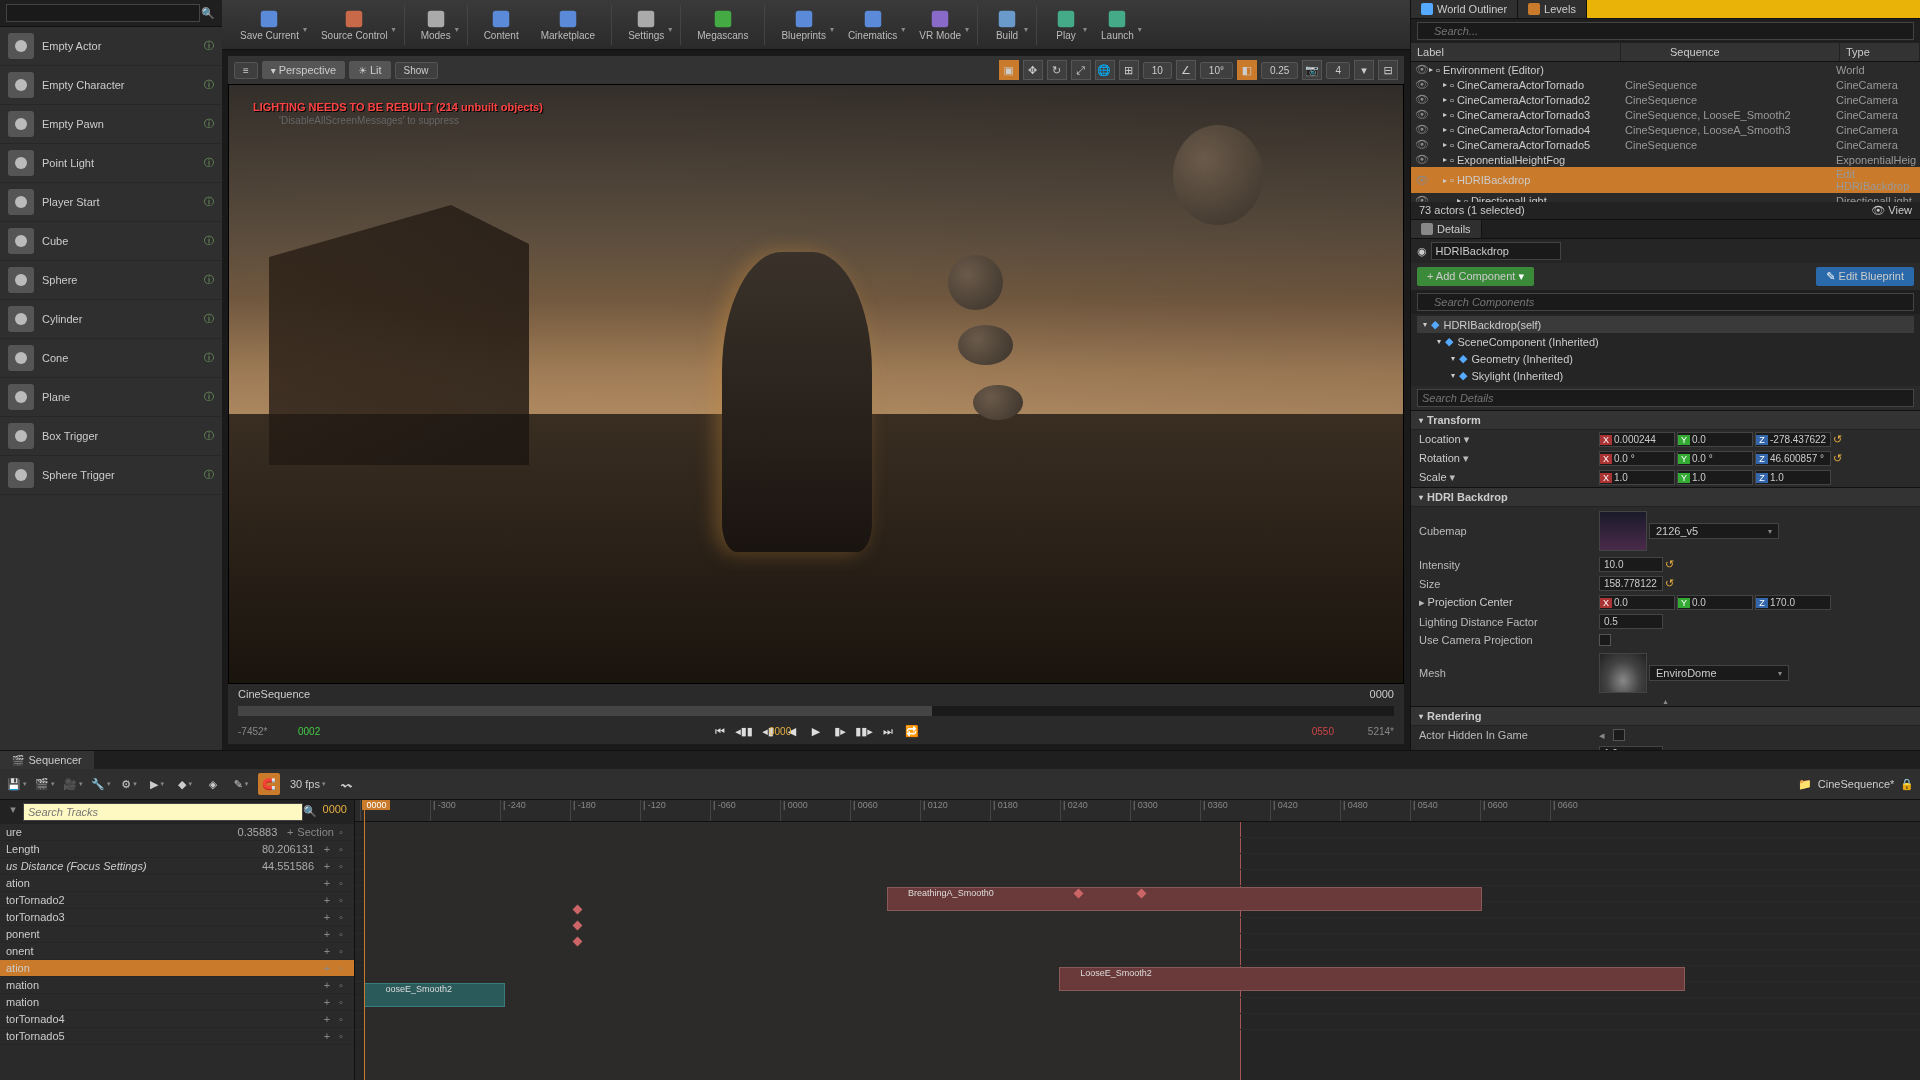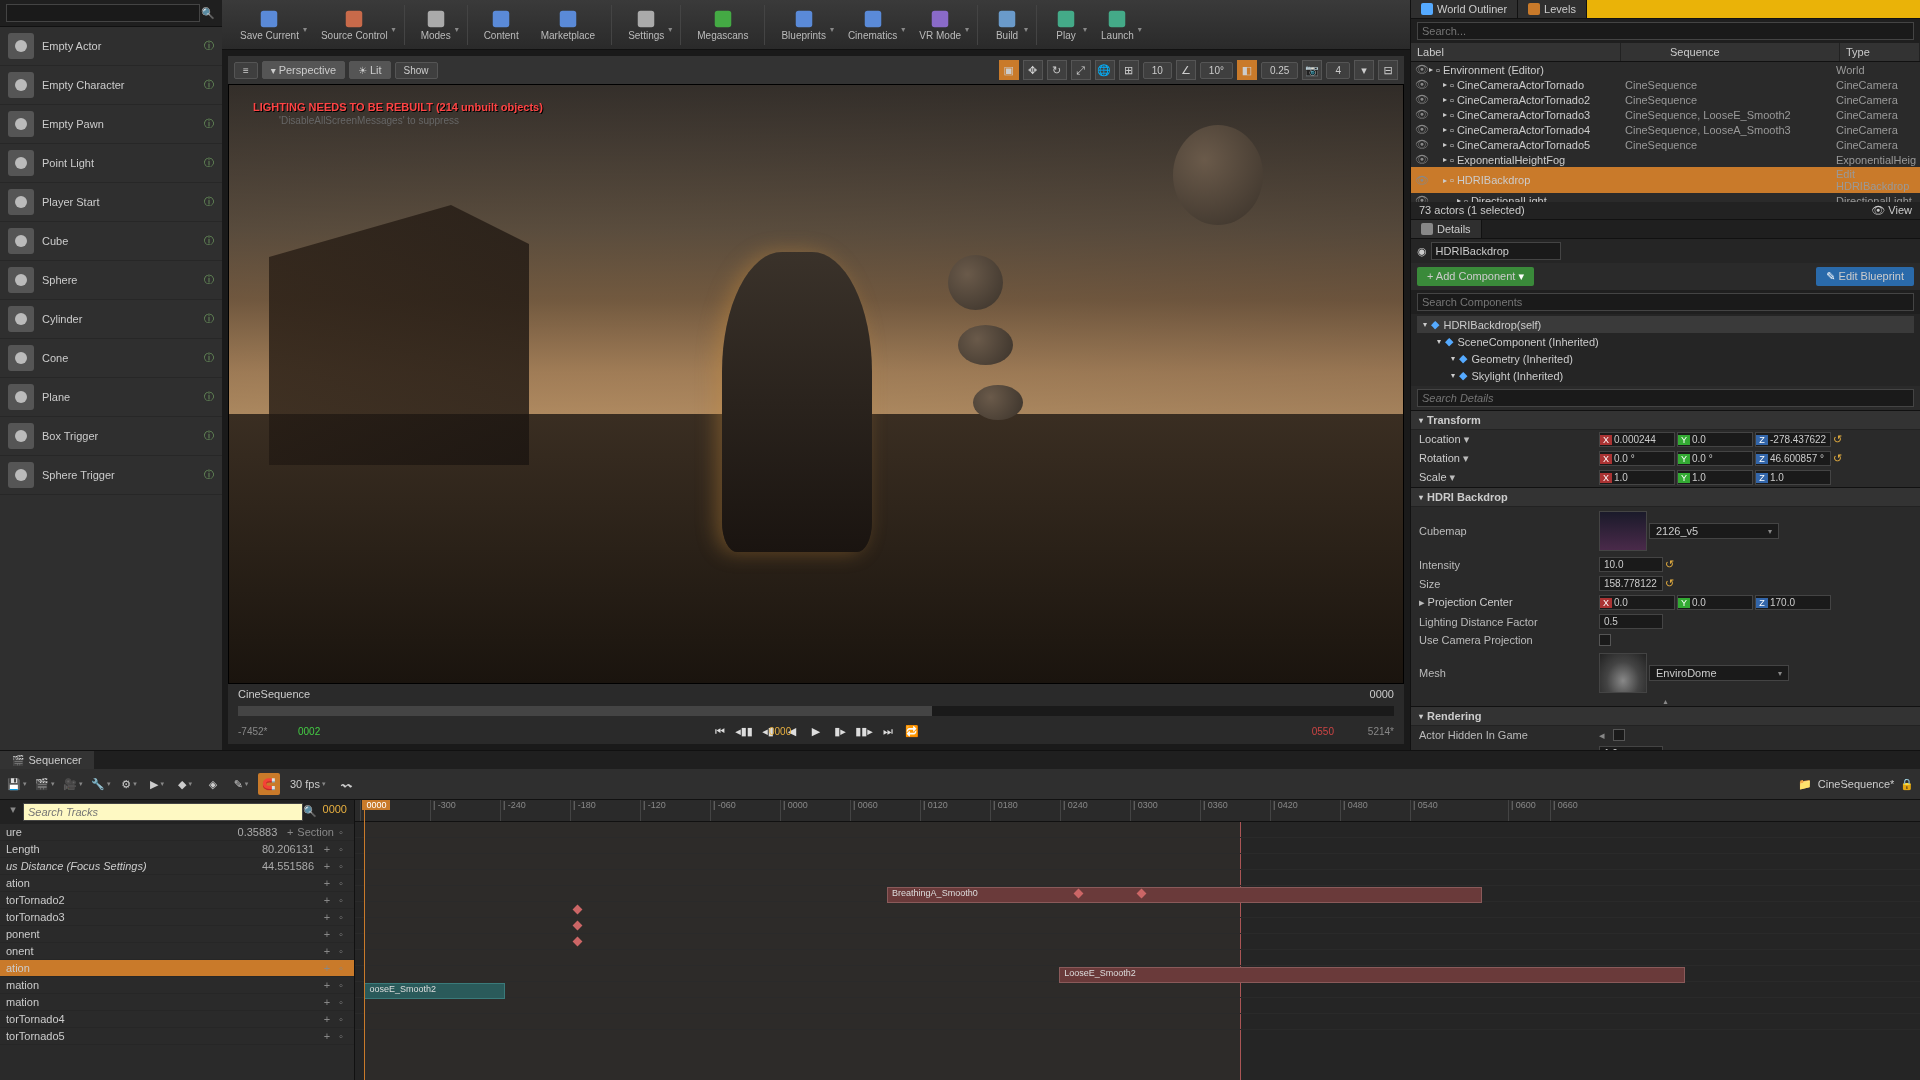--- a/index.html
+++ b/index.html
@@ -45,21 +45,21 @@
 .seq-controls { display:flex; align-items:center; justify-content:center; gap:6px; padding:4px; position:relative; }
 .seq-controls .num { color:#e8b040; font-size:10px; position:absolute; }
 .seq-controls .num.green { color:#4c4; }
 .seq-controls .num.red { color:#c44; }
 .pc { width:18px; height:18px; display:flex; align-items:center; justify-content:center; cursor:pointer; color:#ddd; }
 .right-panel { width:510px; background:#2a2a2a; display:flex; flex-direction:column; border-left:1px solid #111; }
 .tabs-row { display:flex; background:#eab308; border-bottom:1px solid #111; }
 .tab { padding:3px 10px; background:#2f2f2f; border-right:1px solid #111; cursor:pointer; display:flex; align-items:center; gap:4px; font-size:10px; }
 .tab .ticon2 { width:12px; height:12px; background:#5af; border-radius:2px; }
 .outliner-search { padding:3px 6px; background:#1f1f1f; }
-.outliner-search input { width:100%; background:#1a1a1a; border:1px solid #444; padding:2px 4px; color:#888; }
+.outliner-search input { width:100%; background:#1a1a1a; border:1px solid #444; padding:2px 16px; color:#888; font-style:italic; }
 .outliner-head { display:flex; background:#333; border-bottom:1px solid #111; font-size:10px; }
 .oh-c { padding:3px 6px; border-right:1px solid #222; }
 .oh-label { flex:0 0 210px; }
 .oh-seq { flex:1;margin-left:43px; }
 .oh-type { flex:0 0 80px; }
 .outliner-body { max-height:140px; overflow:hidden; }
 .ol-row { display:flex; align-items:center; padding:1px 4px; font-size:10px; cursor:pointer; }
 .ol-row.sel { background:#c97a2a; color:#fff; }
 .ol-vis { width:14px; color:#888; }
 .ol-tree { display:flex; align-items:center; flex:0 0 196px; gap:3px; overflow:hidden; }
@@ -112,21 +112,21 @@
 .track-row .tname { flex:1; overflow:hidden; white-space:nowrap; }
 .track-row .tval { color:#aaa; margin-right:6px; }
 .track-row .tbtn { width:14px; text-align:center; color:#888; cursor:pointer; }
 .timeline { flex:1; background:#252525; position:relative; overflow:hidden; }
 .tl-ruler { height:22px; background:#2a2a2a; border-bottom:1px solid #111; position:relative; display:flex; }
 .tl-tick { position:absolute; top:0; font-size:9px; color:#888; border-left:1px solid #444; height:100%; padding-left:2px; }
 .tl-playhead { position:absolute; top:0; bottom:0; width:1px; background:#c97a2a; z-index:5; }
 .tl-playhead .flag { position:absolute; top:0; left:-2px; background:#c97a2a; color:#fff; font-size:9px; padding:0 4px; }
 .tl-range { position:absolute; top:22px; bottom:0; background:rgba(120,100,80,0.1); border-left:1px solid #5a4; border-right:1px solid #a55; }
 .tl-track { height:16px; border-bottom:1px solid #2a2a2a; position:relative; }
-.tl-clip { position:absolute; top:1px; height:16px; background:#6a3a3a; border:1px solid #8a5a5a; font-size:9px; padding:0 4px; overflow:hidden; color:#ddd; }
+.tl-clip { position:absolute; top:1px; height:24px; background:#6a3a3a; border:1px solid #8a5a5a; font-size:9px; padding:0 20px; overflow:hidden; color:#ddd; }
 .tl-clip.teal { background:#2a5a5a; border-color:#3a7a7a; }
 .tl-key { position:absolute; top:4px; width:7px; height:7px; background:#c66; transform:rotate(45deg); }
 </style>
 </head>
 <body>
 
 <div class="top-area">
 
   <div class="left-panel">
     <div class="search-row">
@@ -852,21 +852,21 @@
           <span class="tl-tick" style="left: 425px;">| 0000</span>
           <span class="tl-tick" style="left: 495px;">| 0060</span>
           <span class="tl-tick" style="left: 565px;">| 0120</span>
           <span class="tl-tick" style="left: 635px;">| 0180</span>
           <span class="tl-tick" style="left: 705px;">| 0240</span>
           <span class="tl-tick" style="left: 775px;">| 0300</span>
           <span class="tl-tick" style="left: 845px;">| 0360</span>
           <span class="tl-tick" style="left: 915px;">| 0420</span>
           <span class="tl-tick" style="left: 985px;">| 0480</span>
           <span class="tl-tick" style="left: 1055px;">| 0540</span>
-          <span class="tl-tick" style="left: 1153px;">| 0600</span>
+          <span class="tl-tick" style="left: 1125px;">| 0600</span>
           <span class="tl-tick" style="left: 1195px;">| 0660</span>
         </div>
       <div class="tl-range" style="left:0.6%;width:56%"></div>
       <div class="tl-playhead" style="left:0.6%">
           <span class="flag">0000</span>
         </div>
       <div id="tl-tracks" style="position:absolute;top:22px;left:0;right:0">
           <div class="tl-track"></div>
           <div class="tl-track"></div>
           <div class="tl-track"></div>

